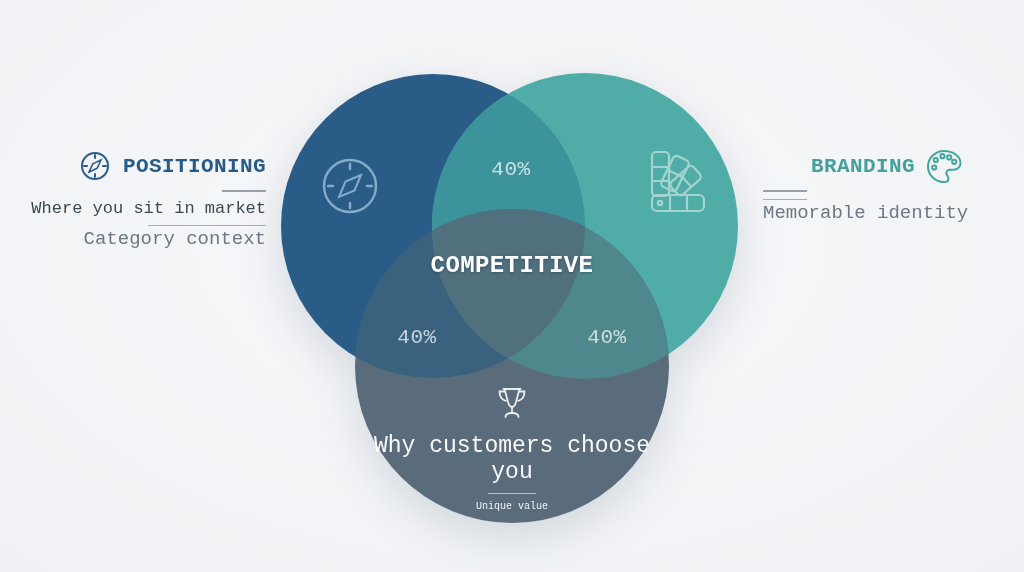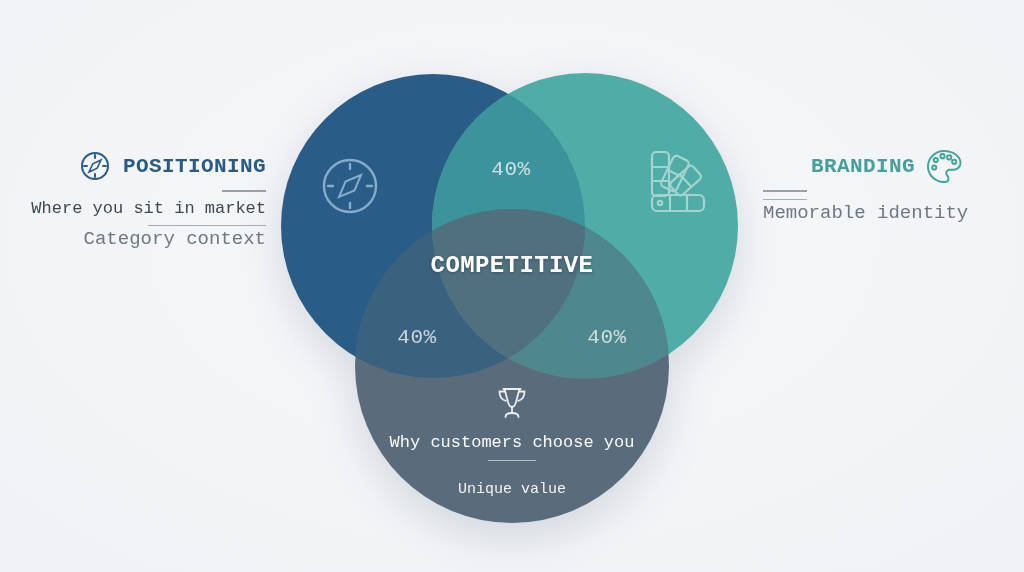--- a/index.html
+++ b/index.html
@@ -41,23 +41,23 @@
   .pct.top{left:511px;top:169px;}
   .pct.bl{left:417px;top:337px;}
   .pct.br{left:607px;top:337px;}
 
   
   .bottom-block{
     position:absolute;left:512px;top:428px;transform:translateX(-50%);
     width:320px;text-align:center;color:#fff;
   }
   .bottom-title{font-size:23px;font-weight:bold;letter-spacing:0.8px;}
-  .bottom-subtitle{margin-top:5px;font-size:17px;color:rgba(255,255,255,0.97);}
+  .bottom-subtitle{margin-top:5px;font-size:23px;color:rgba(255,255,255,0.97);}
   .bottom-rule{margin:8px auto 0;width:48px;height:1px;background:rgba(255,255,255,0.55);}
-  .bottom-caption{margin-top:20px;font-size:15px;color:rgba(255,255,255,0.92);}
+  .bottom-caption{margin-top:7px;font-size:10px;color:rgba(255,255,255,0.92);}
 
   .icon-svg{display:block;}
 </style>
 </head>
 <body>
 
 <div class="stage">
 
   <svg class="venn-svg" width="1024" height="572" viewBox="0 0 1024 572">
     <defs>

